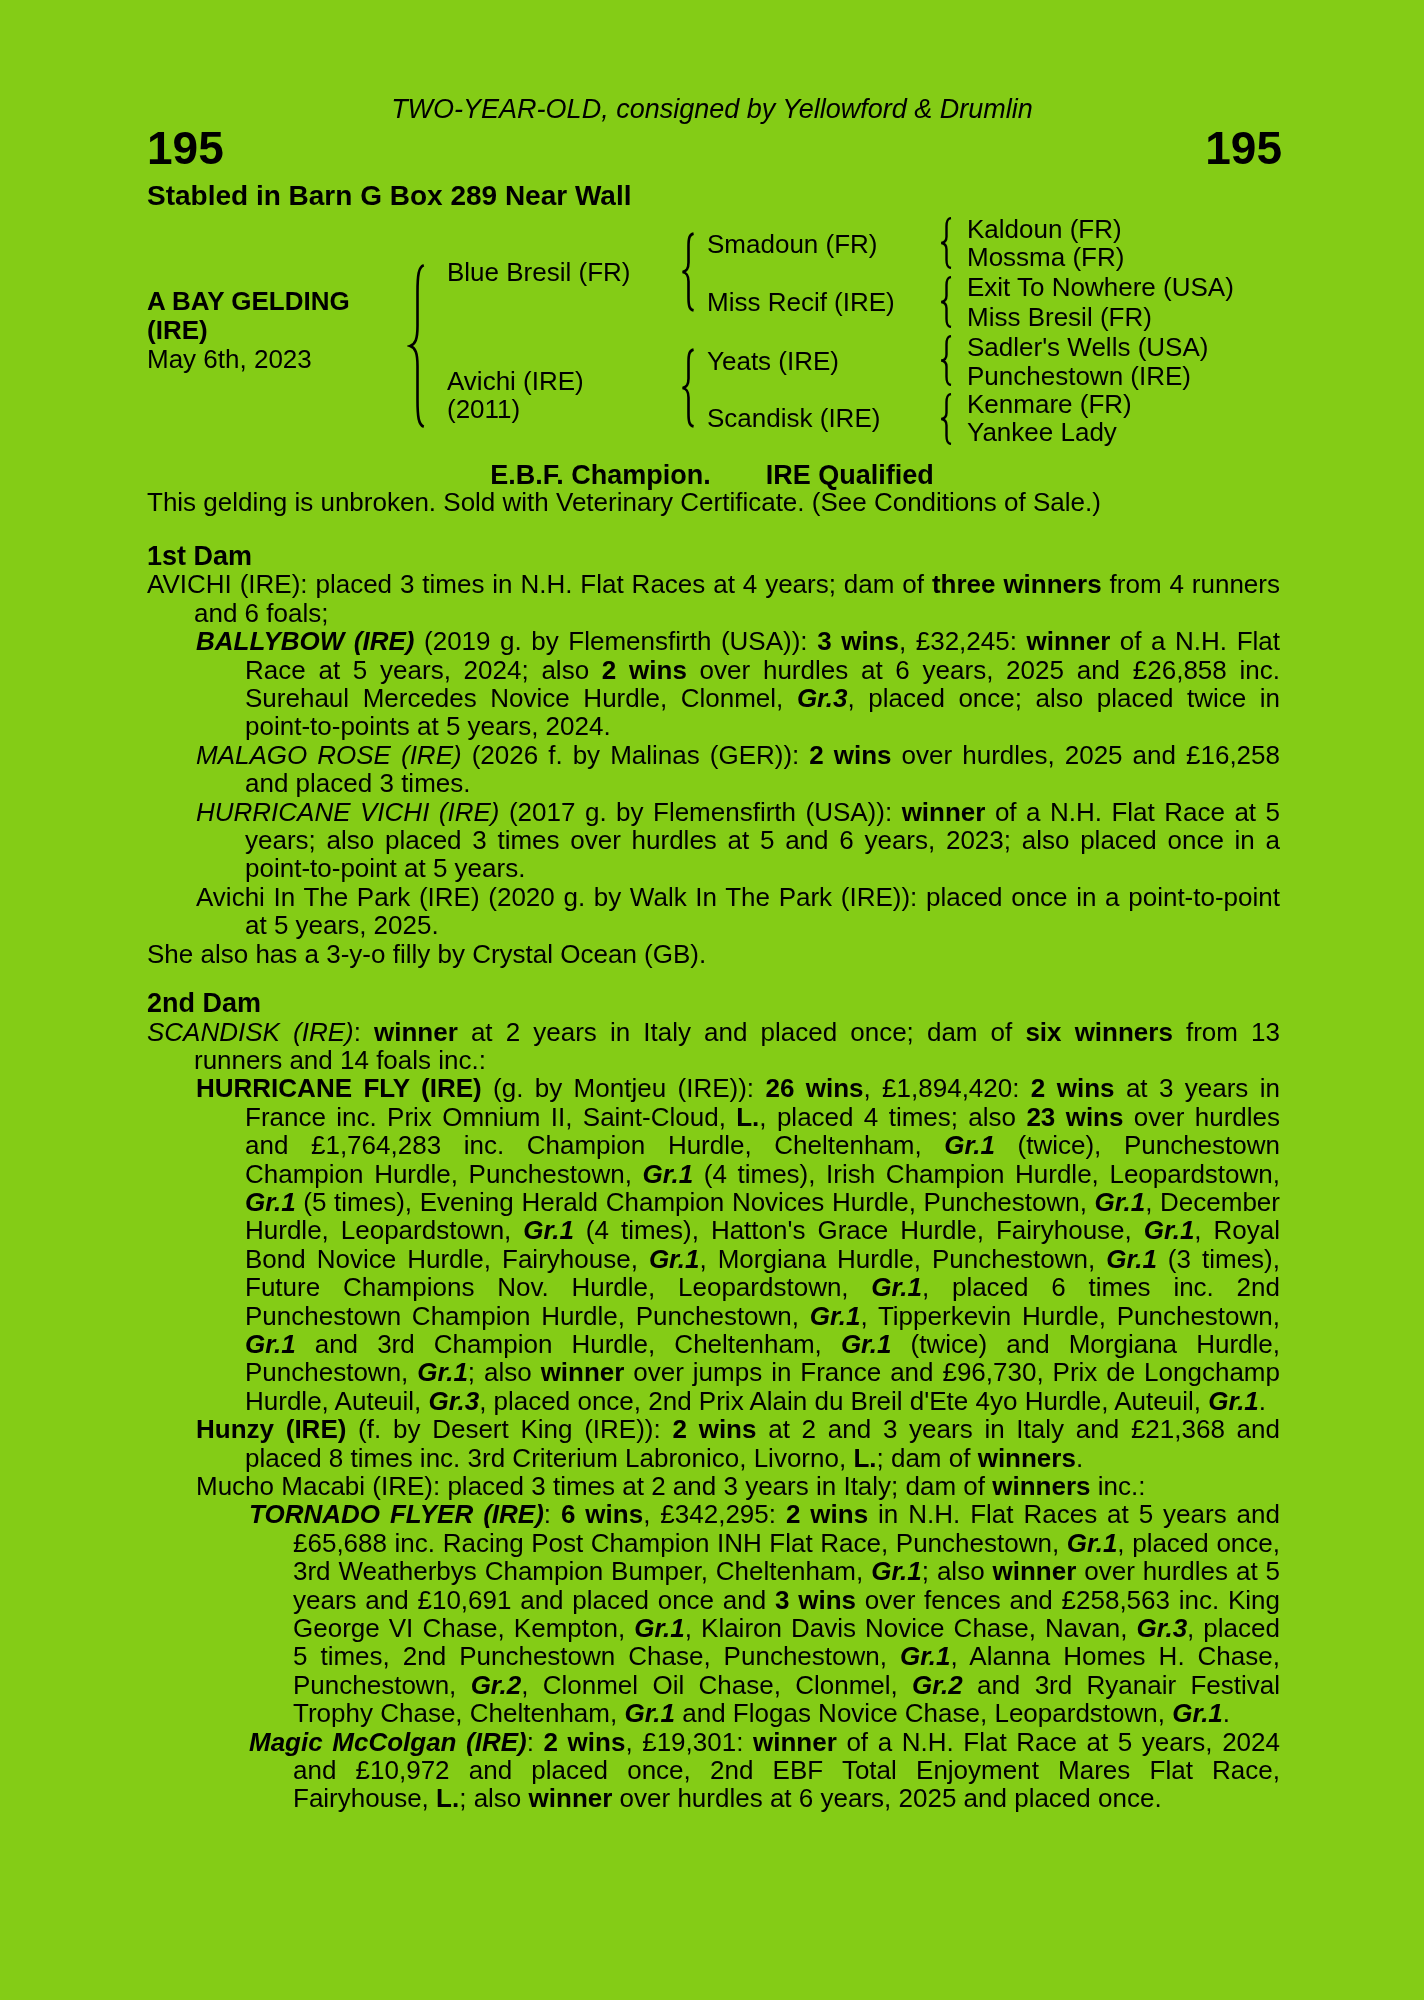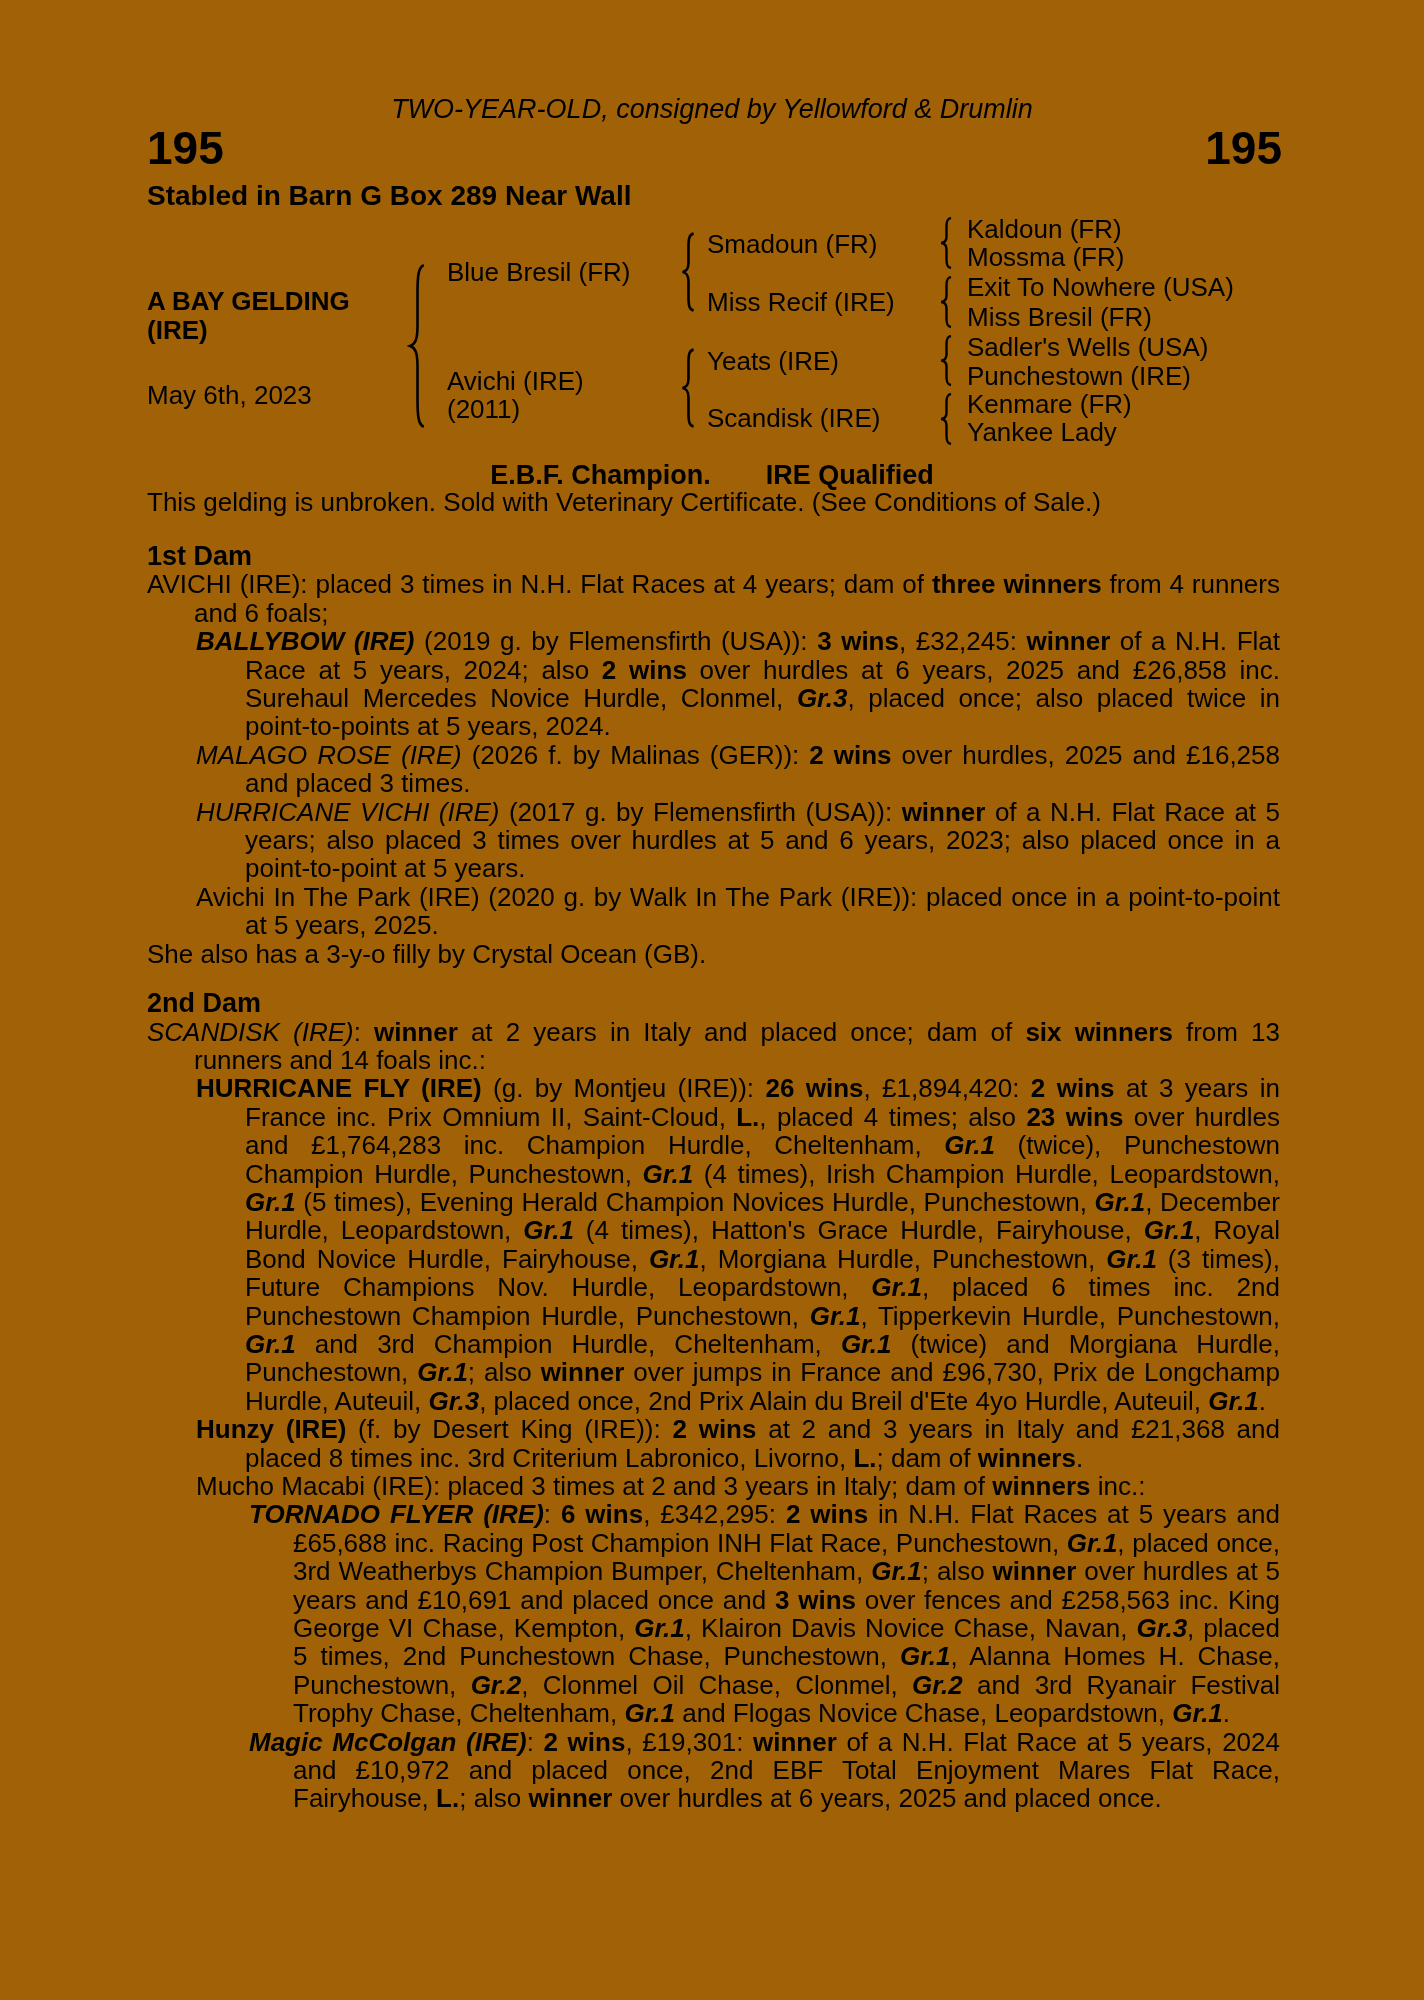--- a/index.html
+++ b/index.html
@@ -1,18 +1,18 @@
 <!DOCTYPE html>
 <html><head>
 <meta charset="utf-8">
 <style>
   html,body{margin:0;padding:0;background:#888;}
   .page{
     position:relative;width:1424px;height:2000px;margin:0 auto;
-    background:#a16207;color:#000;
+    background:#84cc16;color:#000;
     font-family:"Liberation Sans","DejaVu Sans",sans-serif;
     overflow:hidden;
   }
   .abs{position:absolute;}
   .consignor{top:96px;left:0;width:100%;text-align:center;font-style:italic;font-size:27px;line-height:27px;}
   .lot{top:128px;font-size:46px;font-weight:bold;line-height:41px;}
   .lot-left{left:147px;}
   .lot-right{right:142px;}
   .stabling{top:182px;left:147px;font-size:28px;font-weight:bold;line-height:28px;}
   
@@ -43,21 +43,21 @@
 
   <div class="abs lot lot-left">195</div>
   <div class="abs lot lot-right">195</div>
 
   <div class="abs stabling">Stabled in Barn G Box 289 Near Wall</div>
 
   <div class="abs" style="left:0;top:0;width:1424px;height:460px;">
 
     <div class="abs ped ped-bold" style="left:147px;top:288px;">A BAY GELDING</div>
     <div class="abs ped ped-bold" style="left:147px;top:317px;">(IRE)</div>
-    <div class="abs ped" style="left:147px;top:346px;margin-top:36px;">May 6th, 2023</div>
+    <div class="abs ped" style="left:147px;top:346px;">May 6th, 2023</div>
 
     <div class="abs brace" style="left:407px;top:262px;width:21px;height:168px;">
       <svg viewBox="0 0 20 100" preserveAspectRatio="none">
           <path d="M 16 2 C 11 3 10 8 10 18 L 10 38 C 10 46 8 49 3 50 C 8 51 10 54 10 62 L 10 82 C 10 92 11 97 16 98" fill="none" stroke="#000" stroke-width="2.6" vector-effect="non-scaling-stroke"></path>
         </svg>
     </div>
 
     <div class="abs ped" style="left:447px;top:259px;">Blue Bresil (FR)</div>
     <div class="abs ped" style="left:447px;top:368px;">Avichi (IRE)</div>
     <div class="abs ped" style="left:447px;top:396px;">(2011)</div>

